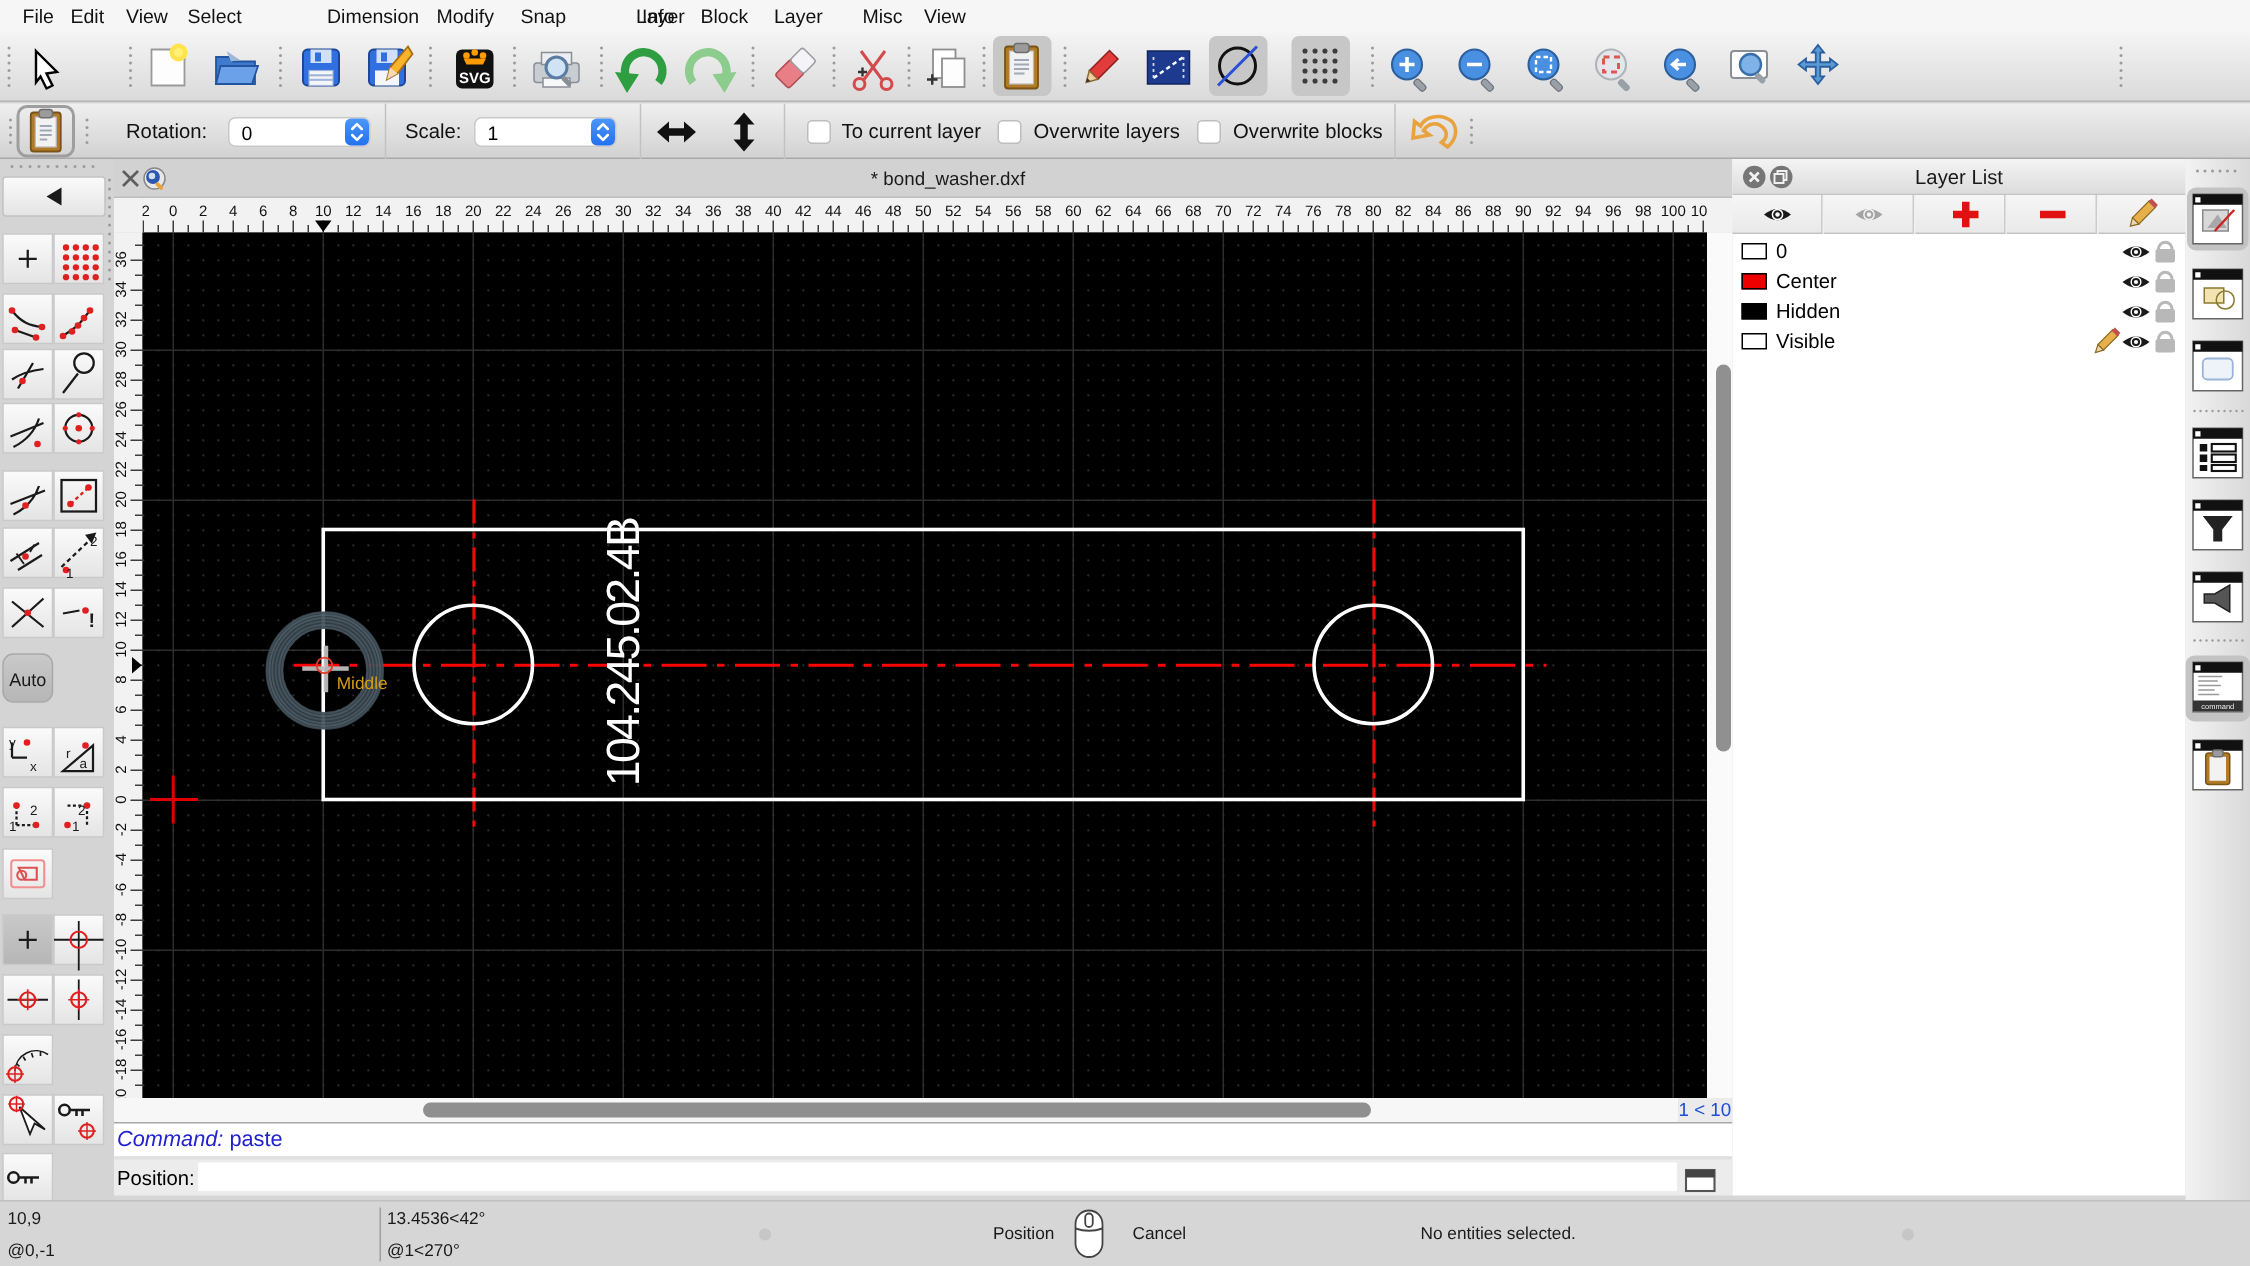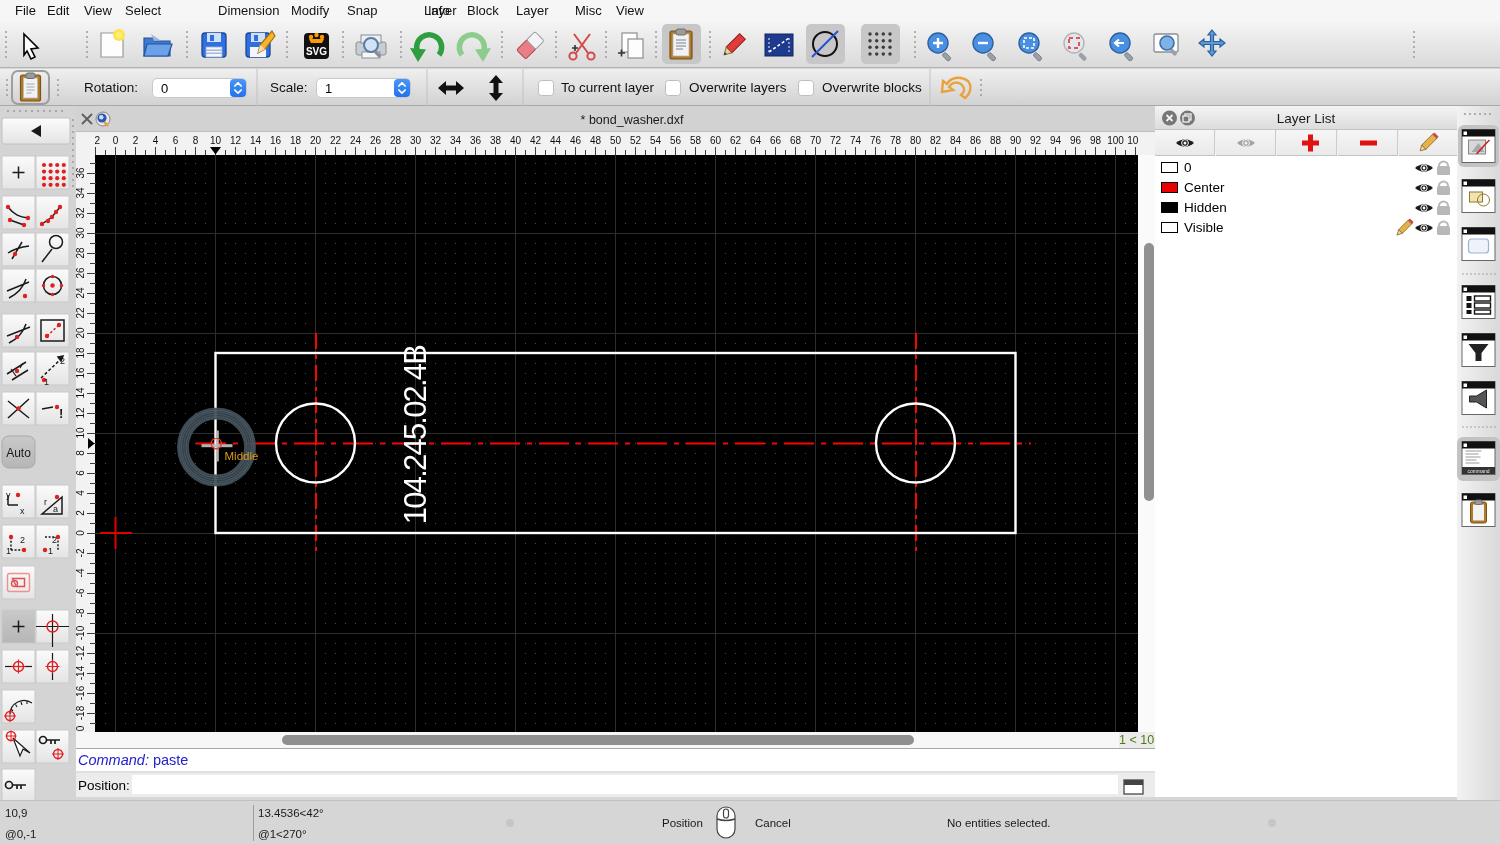--- a/index.html
+++ b/index.html
@@ -28,21 +28,21 @@
   
   #tabbar { left:76px; top:106px; width:1079px; height:26px; background:#d2d2d2;
             border-bottom:1px solid #bdbdbd; }
   #hruler { left:95px; top:132px; width:1060px; height:23px; background:#f2f2f2; }
   #cornerbox { left:76px; top:132px; width:19px; height:23px; background:#f2f2f2; }
   #vruler { left:76px; top:155px; width:19px; height:577px; background:#f2f2f2; }
   #canvas { left:95px; top:155px; width:1043px; height:577px; background:#000; }
   #vscroll { left:1138px; top:155px; width:17px; height:577px; background:#fafafa; }
   #hscroll { left:76px; top:732px; width:1043px; height:16px; background:#f7f7f7; }
   #hscrollr { left:1119px; top:732px; width:36px; height:16px; background:#ebebeb;
-              font-size:12.5px; color:#4d7c0f; }
+              font-size:12.5px; color:#1d4ed8; }
   #cmdline { left:76px; top:748px; width:1079px; height:23px; background:#fff;
              border-top:1px solid #a8a8a8; font-size:14.5px; color:#2222cf; }
   #posrow { left:76px; top:771px; width:1079px; height:26px; background:#ececec;
             border-top:2px solid #e0e0e0; font-size:13.5px; color:#000; }
   #posinput { left:132px; top:775px; width:986px; height:19px; background:#fff; }
   
   #lpanel { left:1155px; top:106px; width:302px; height:691px; background:#fff; }
   #lptitle { left:0; top:0; width:302px; height:24px;
              background:linear-gradient(#f4f4f4,#dcdcdc); border-bottom:1px solid #c2c2c2; }
   #lptools { left:0; top:24px; width:302px; height:26px; background:#f0f0f0; }

